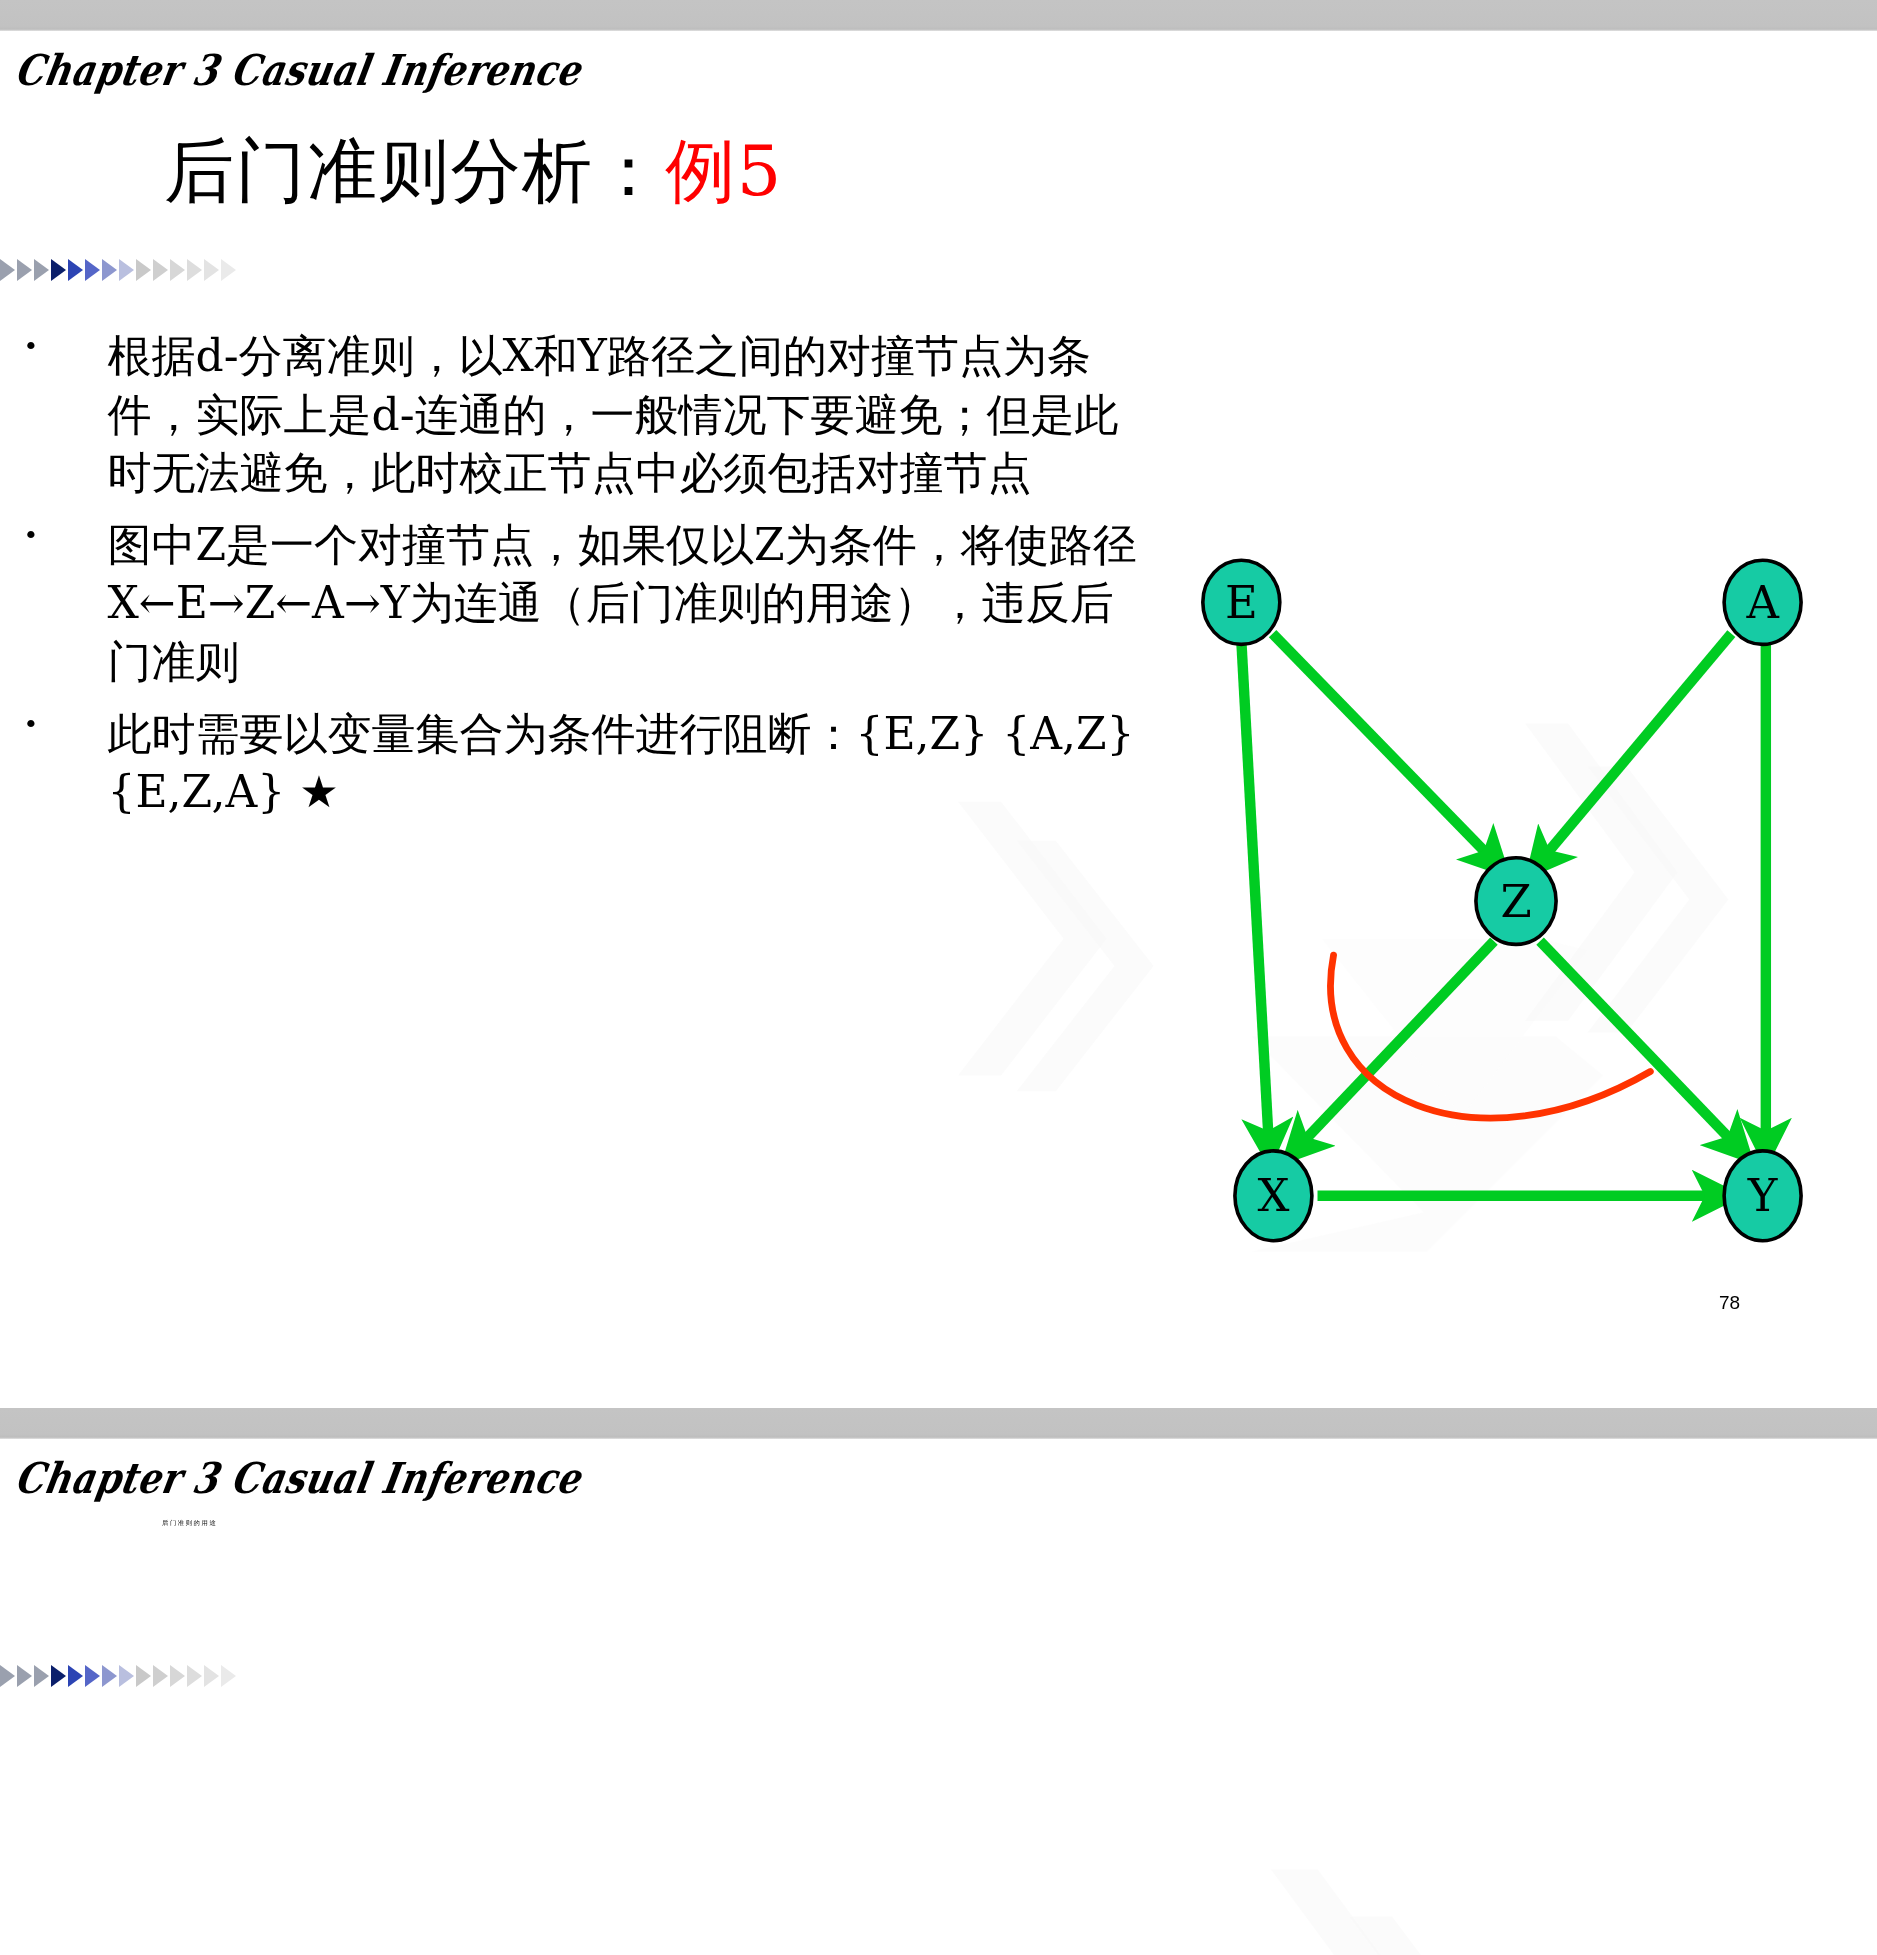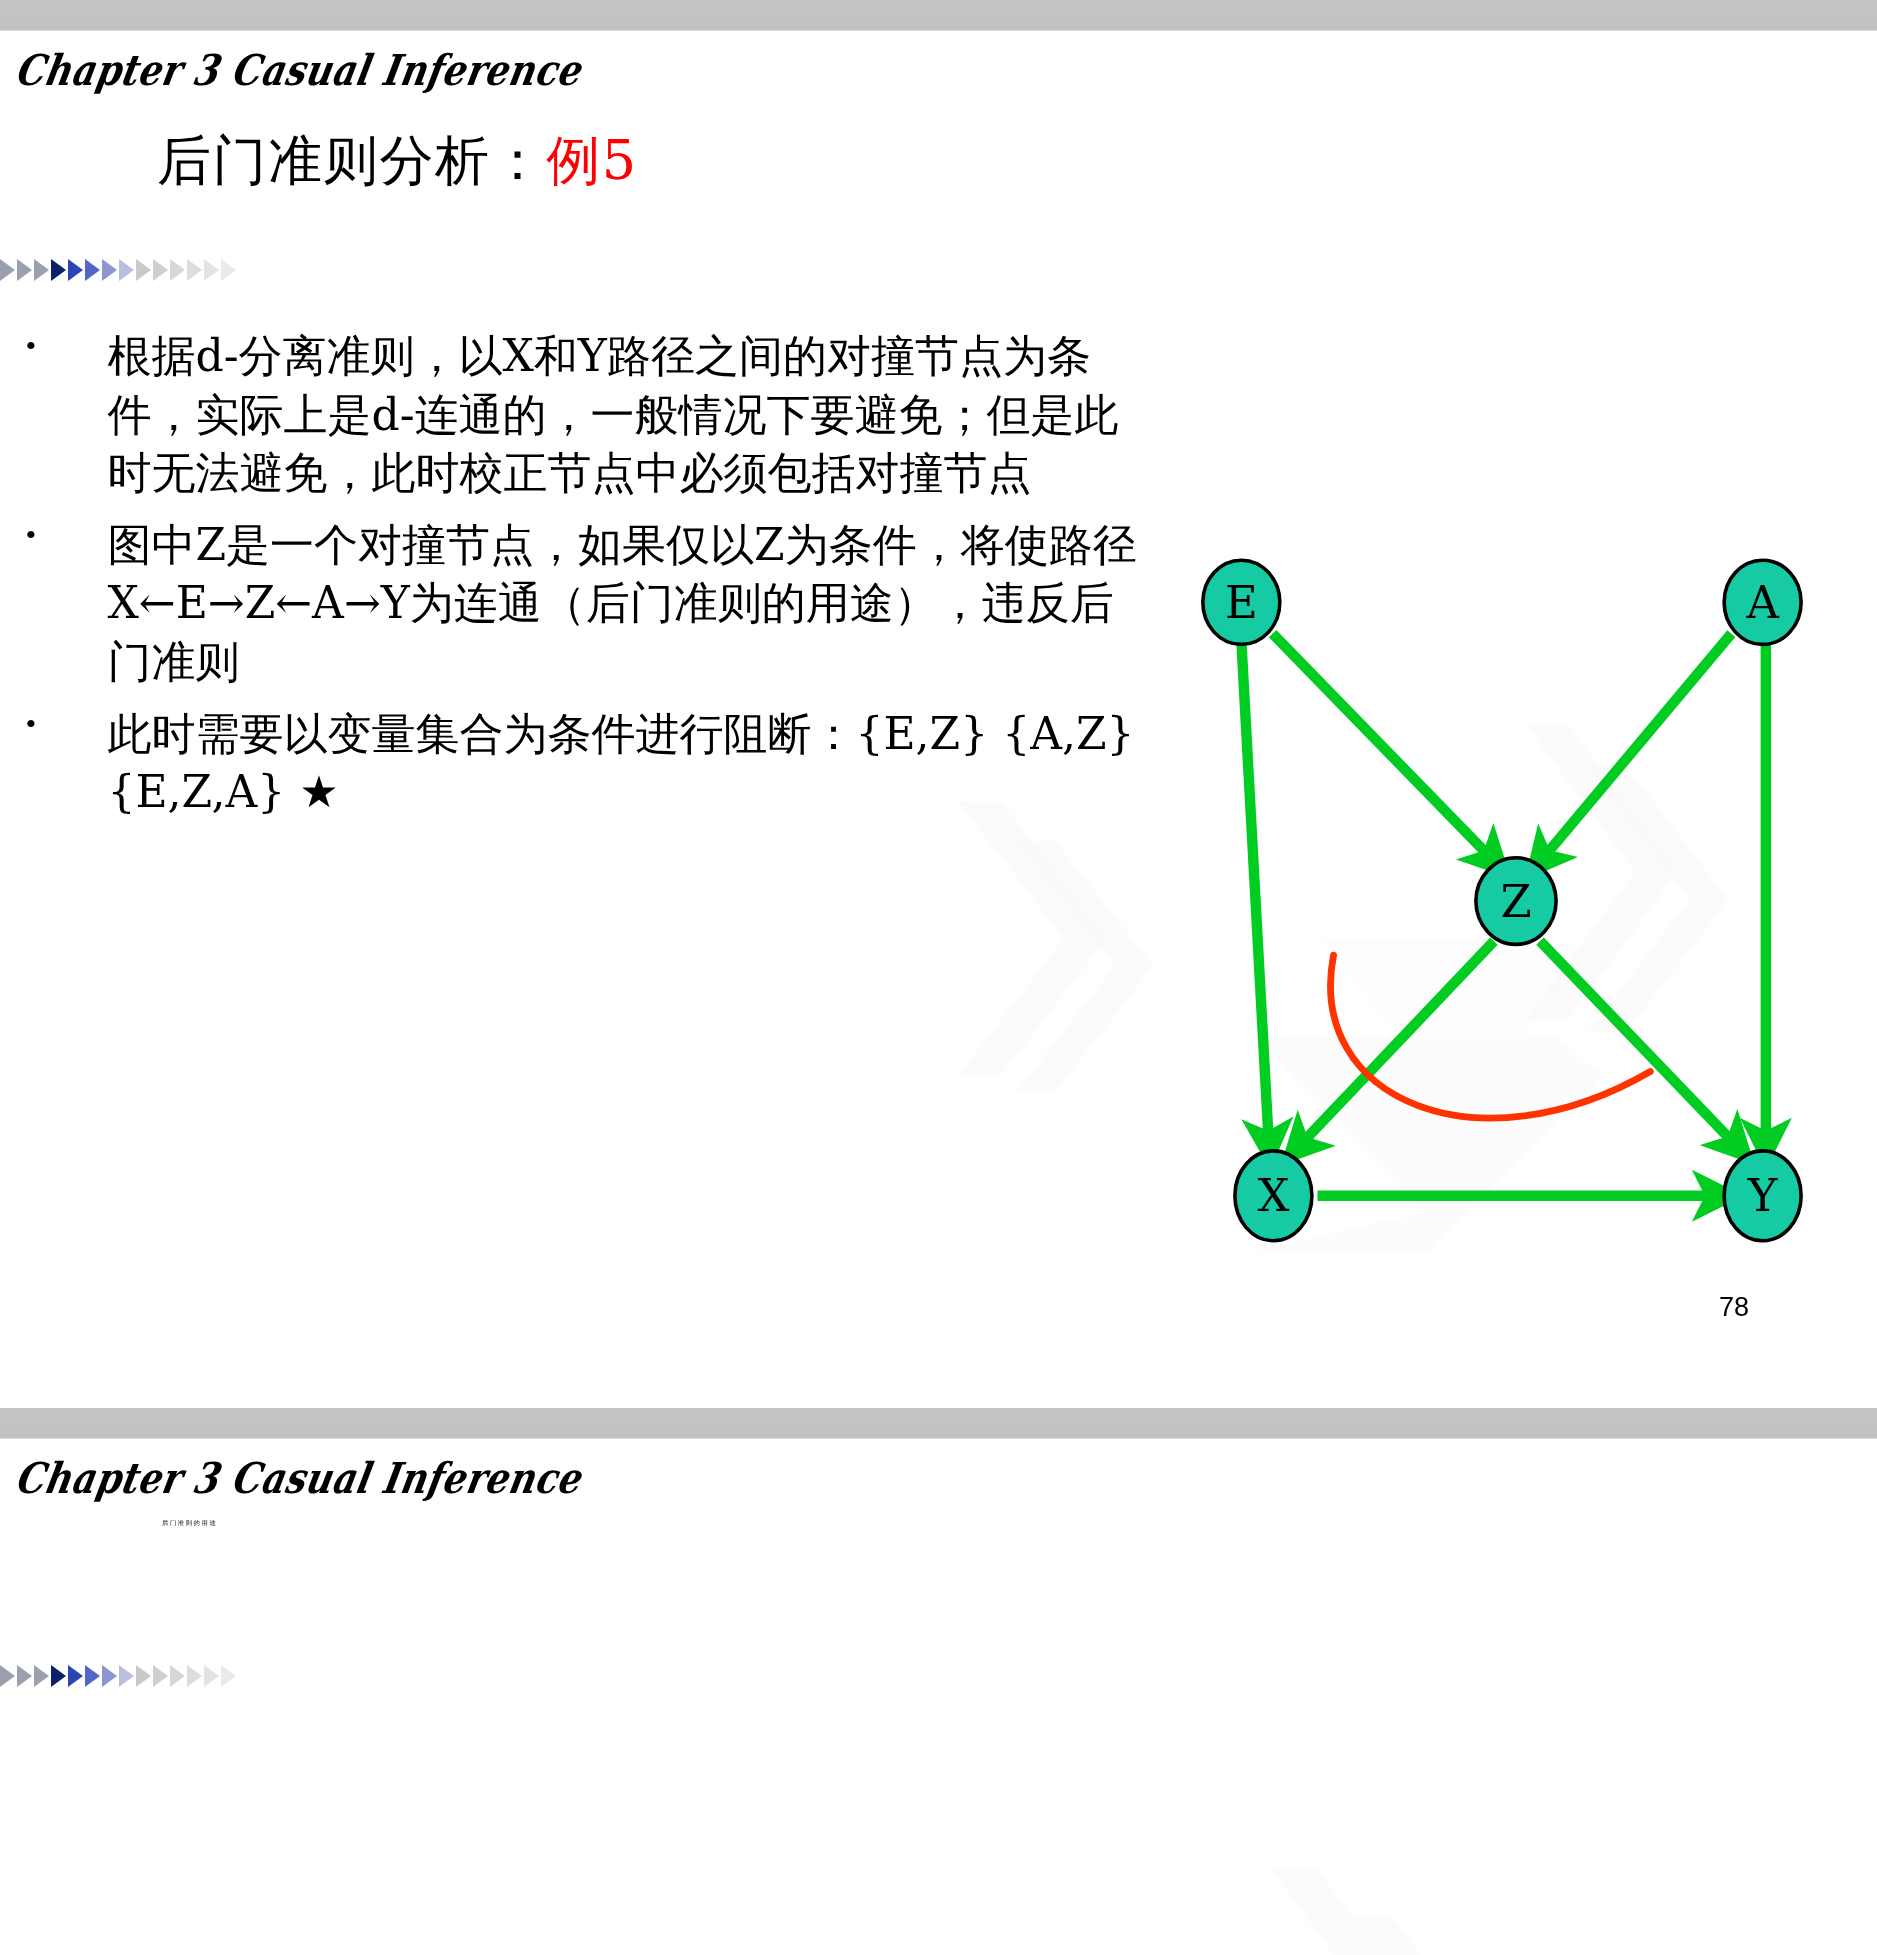--- a/index.html
+++ b/index.html
@@ -39,21 +39,21 @@
   
   .slide-title {
     position: absolute;
     white-space: nowrap;
     font-family: "DejaVu Serif", serif;
     font-weight: normal;
     color: #000000;
     letter-spacing: 1.6px;
   }
   .slide-title .accent { color: #ff0000; }
-  #title1 { left: 157px; top: 125px; font-size: 54px; }
+  #title1 { left: 164px; top: 125px; font-size: 70px; }
   
   .arrowstrip {
     position: absolute;
     left: 0;
     height: 23px;
     display: flex;
     align-items: center;
     gap: 2px;
   }
   .arrowstrip .tri {
@@ -102,21 +102,21 @@
     font-family: "DejaVu Serif", serif;
     font-size: 41px;
     color: #000;
     white-space: nowrap;
   }
   .dagsvg { position: absolute; left: 0; top: 59px; }
   
   .pagenum {
     position: absolute;
     font-family: "Liberation Sans", sans-serif;
-    font-size: 27px;
+    font-size: 19px;
     color: #000;
   }
   #pn1 { left: 1719px; top: 1292px; }
   
   .watermark { position: absolute; opacity: 0.10; pointer-events: none; }
 </style>
 </head>
 <body>
 
 <div class="page">

